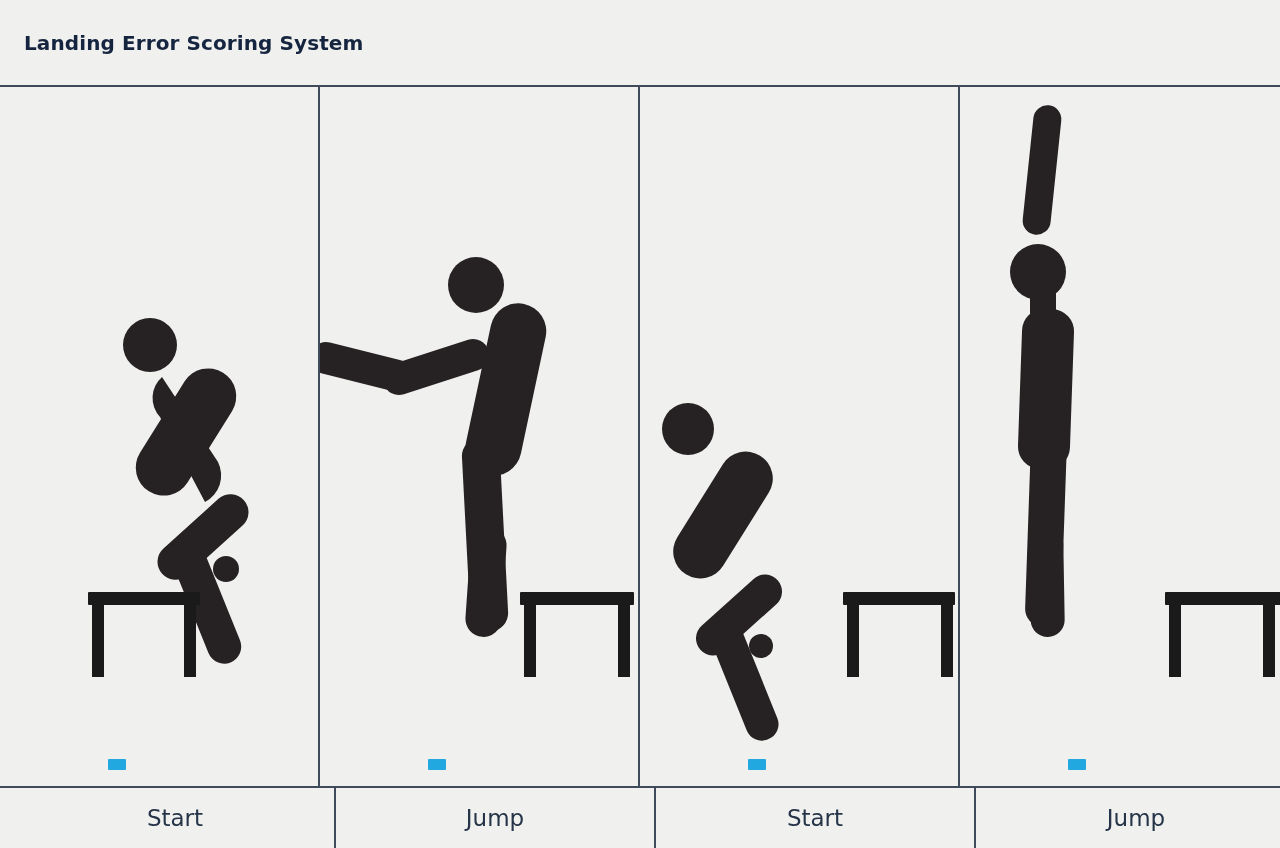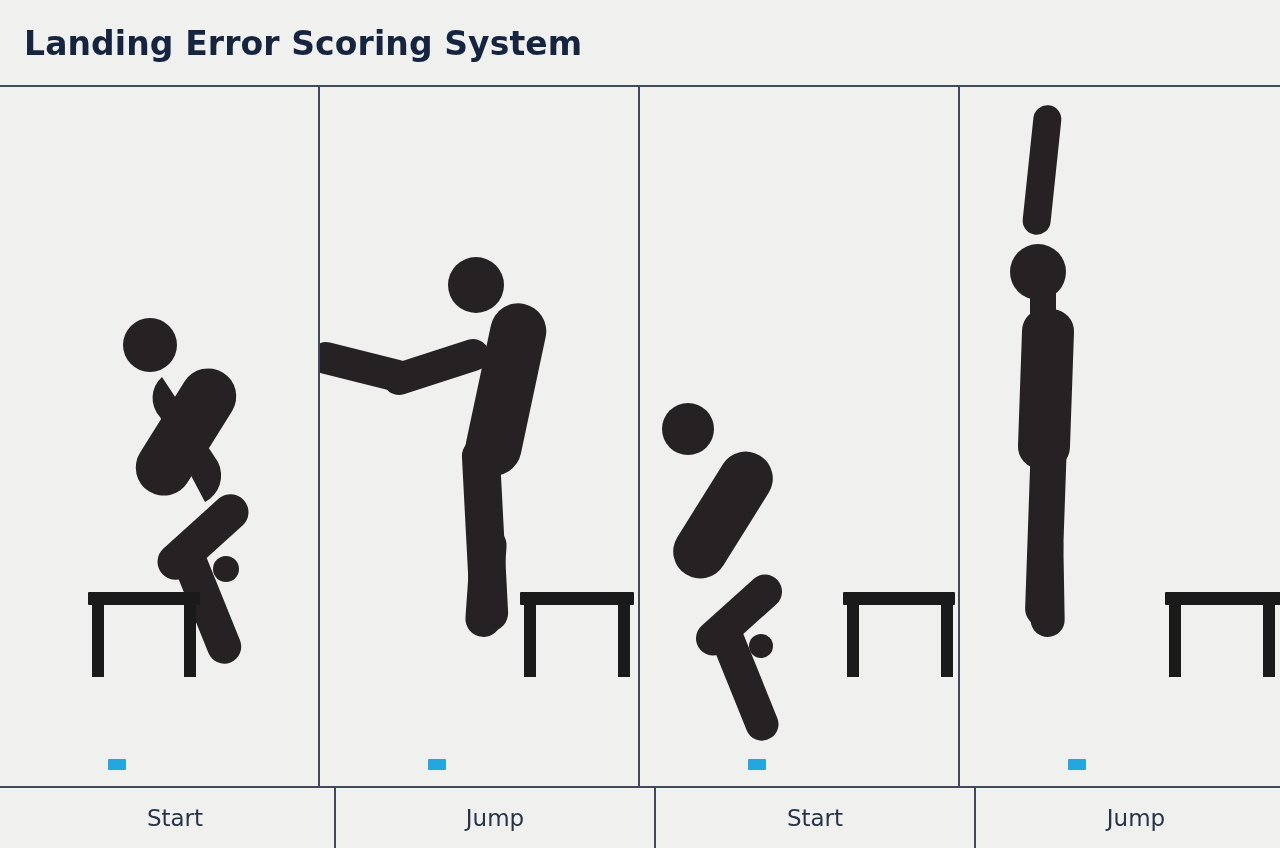--- a/index.html
+++ b/index.html
@@ -19,21 +19,21 @@
   .header {
     height: 86px;
     box-sizing: border-box;
     display: flex;
     align-items: center;
     padding-left: 24px;
     background: #f0f0ef;
     position: relative;
   }
   .header-title {
-    font-size: 33px;
+    font-size: 20px;
     font-weight: 700;
     color: #16253f;
     letter-spacing: 0.1px;
     font-family: "DejaVu Sans", sans-serif;
   }
   .rule {
     position: absolute;
     left: 0;
     width: 1280px;
     height: 2px;

